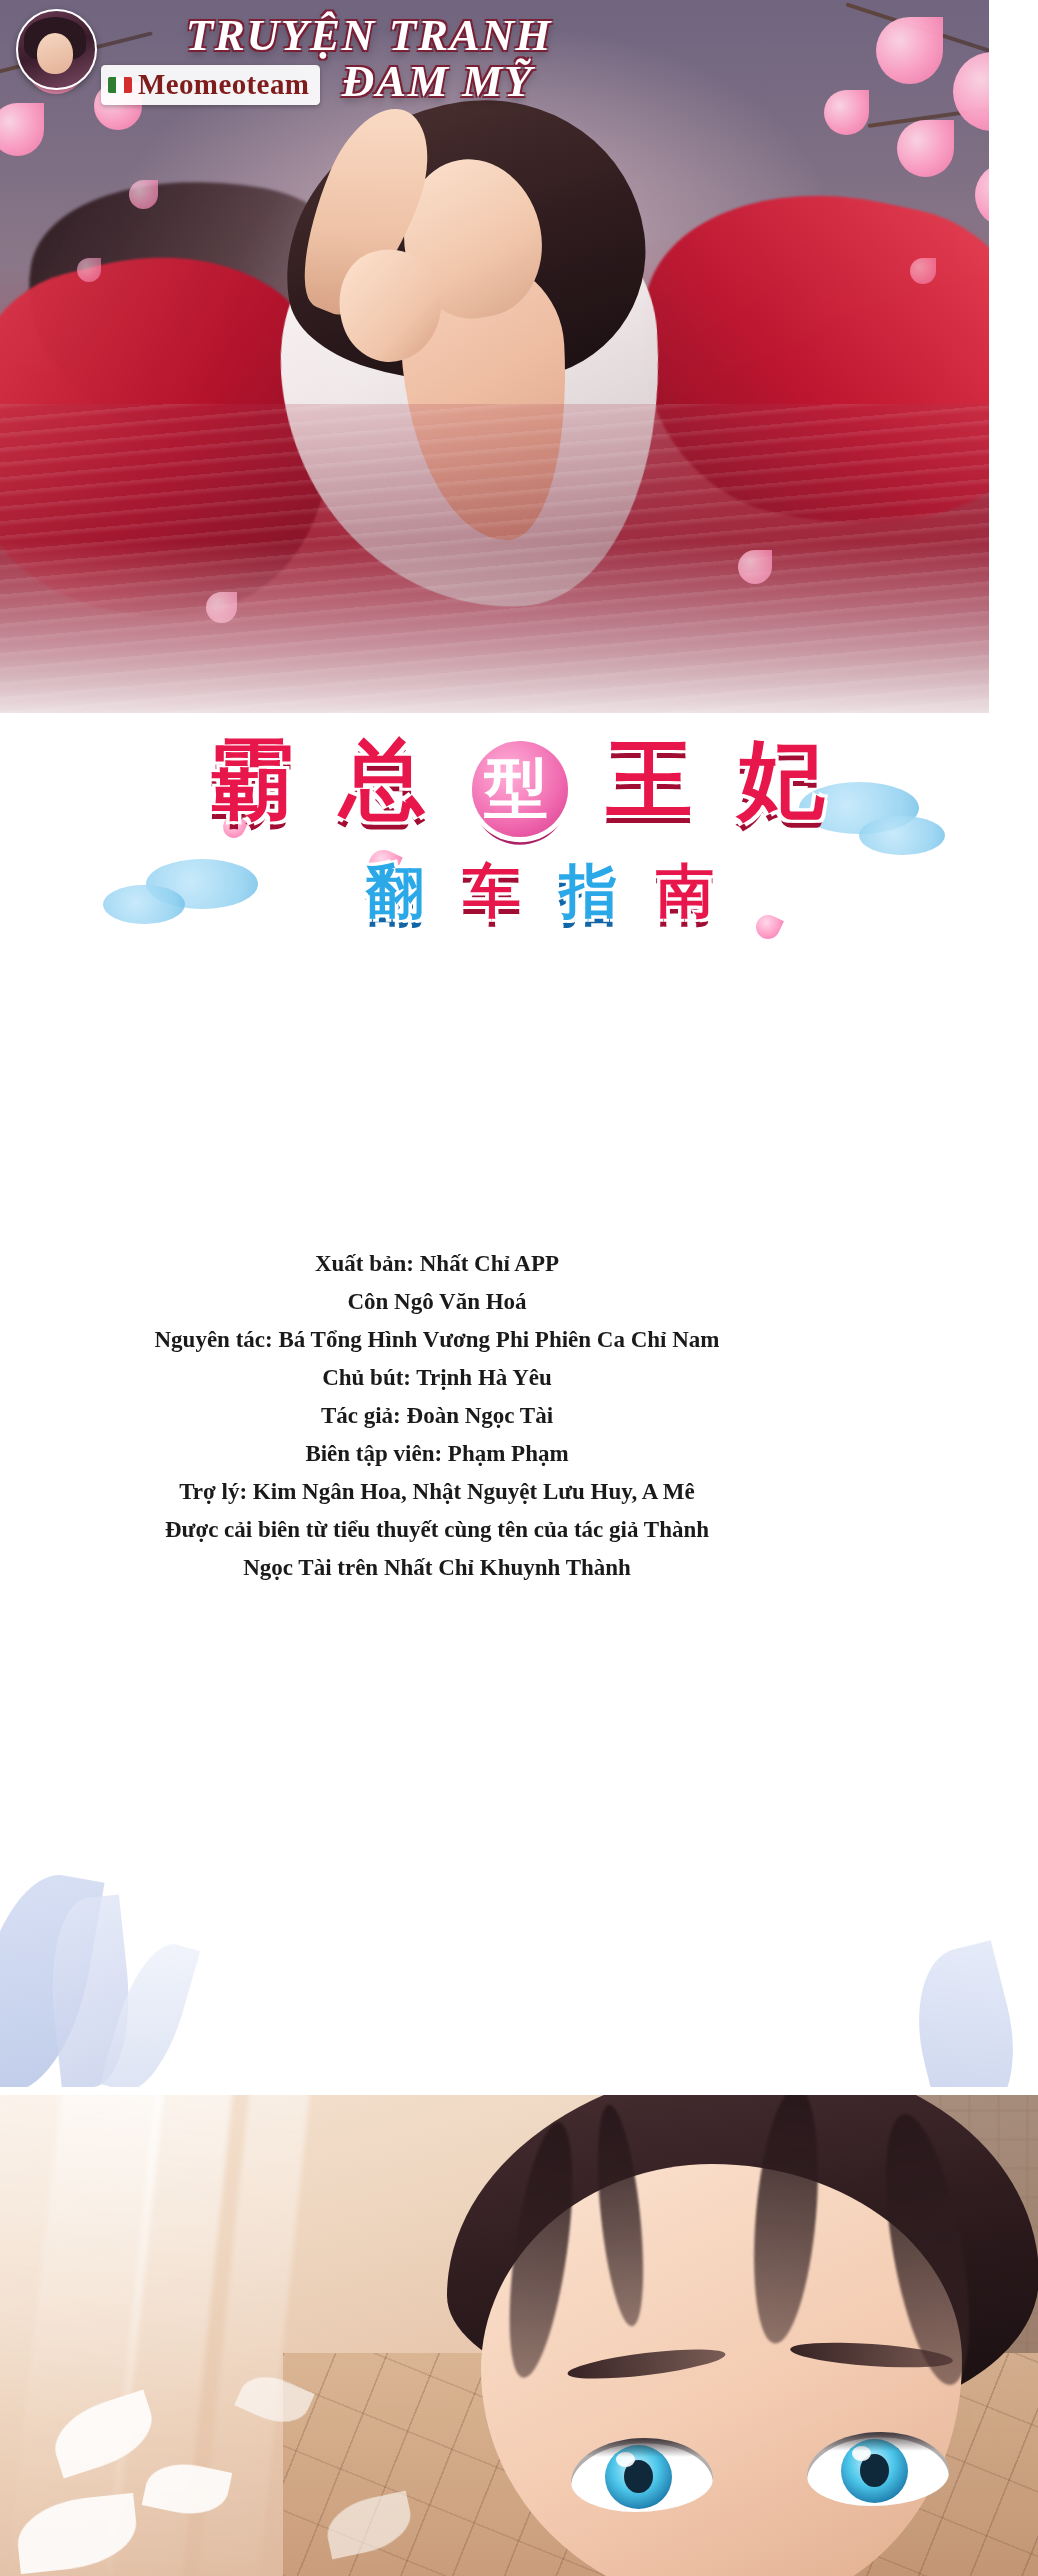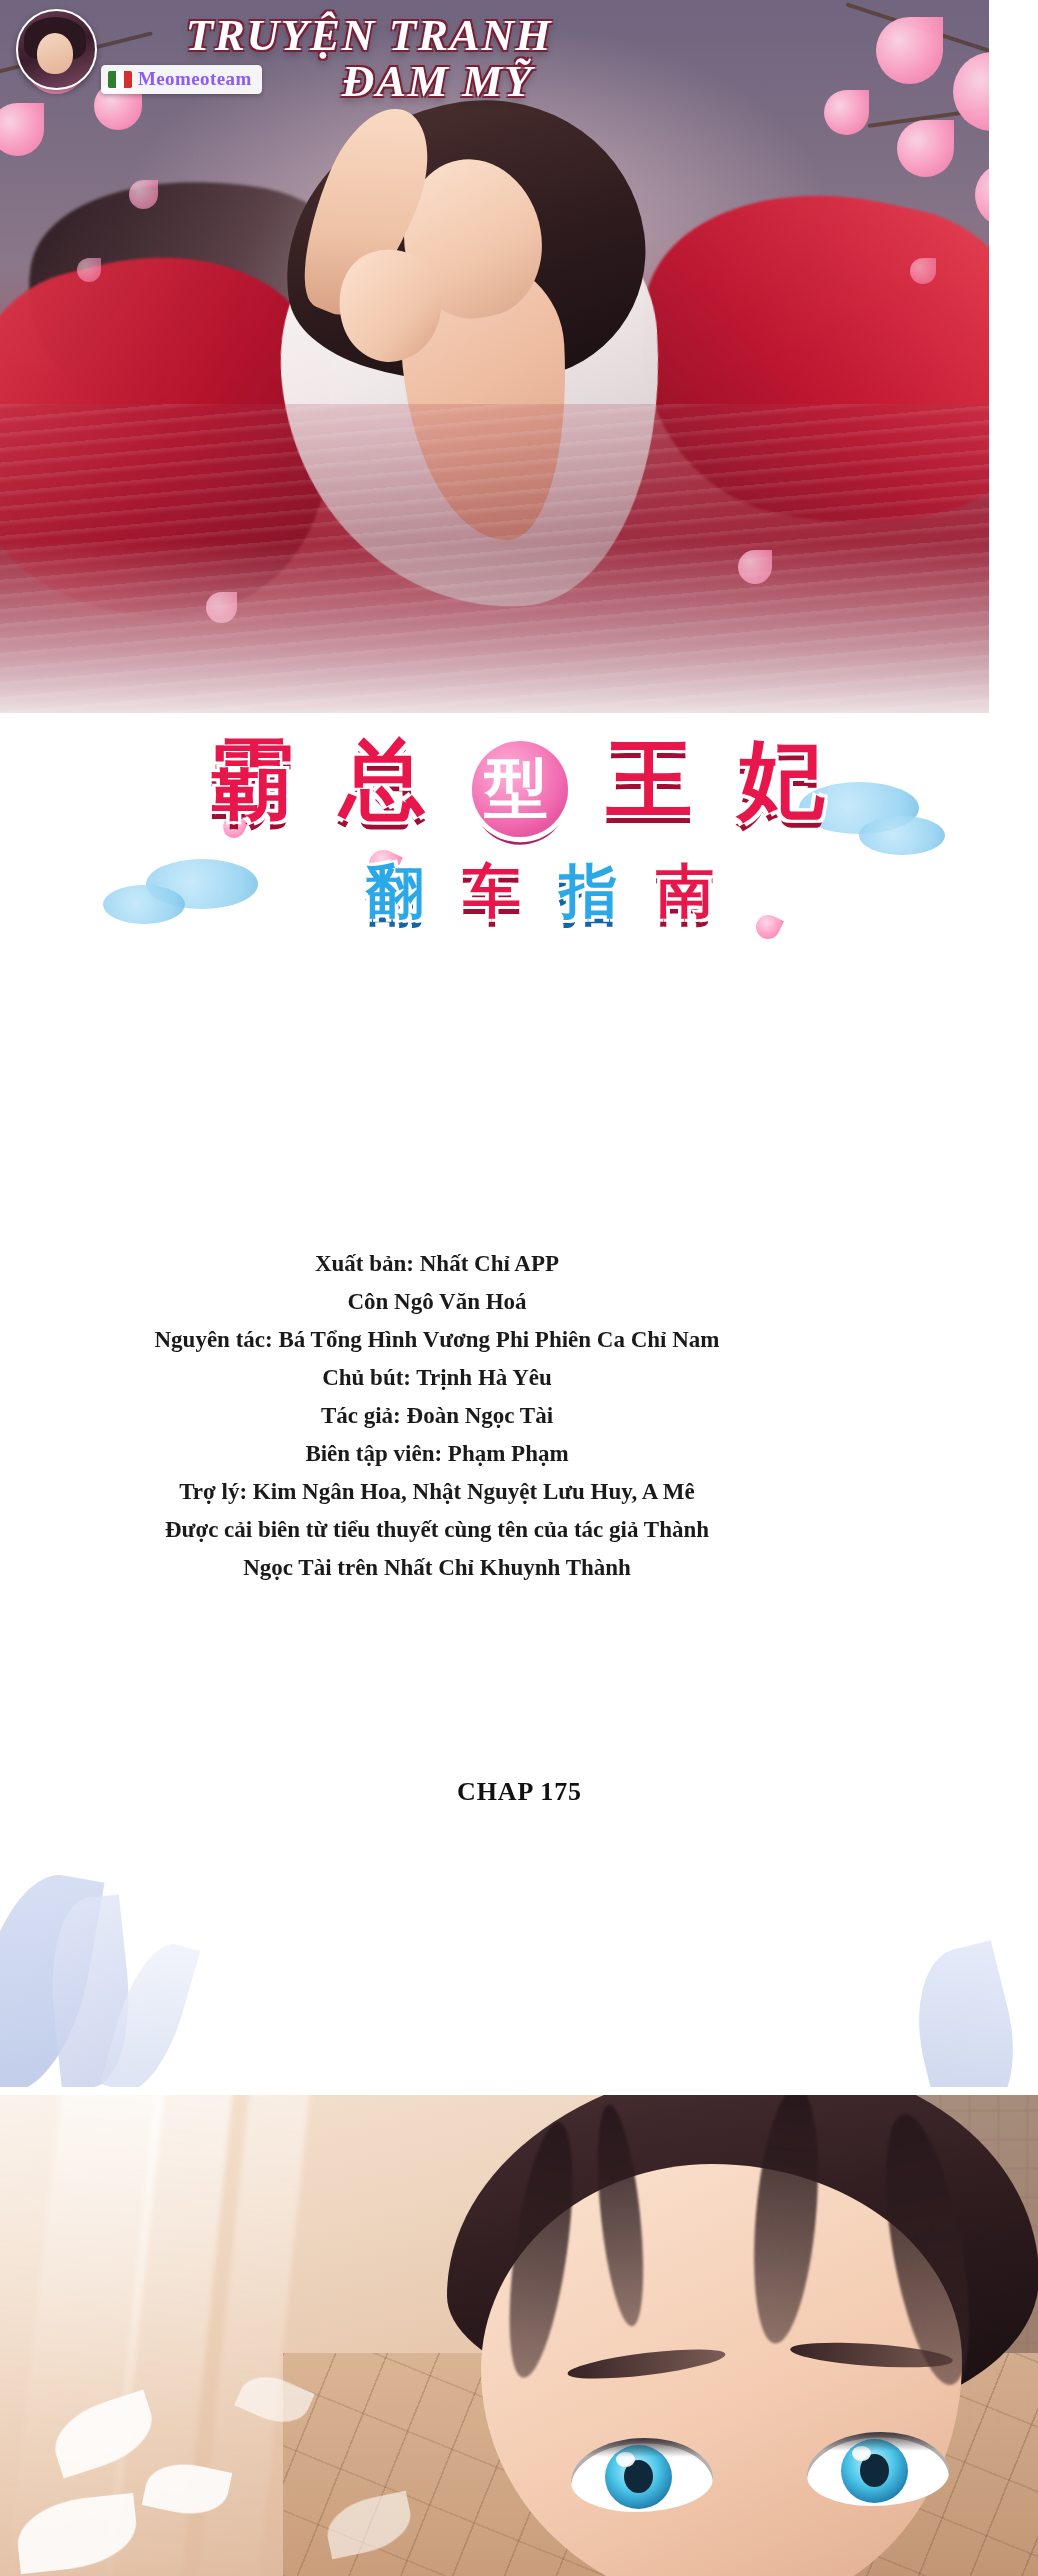--- a/index.html
+++ b/index.html
@@ -186,22 +186,22 @@
   }
   .wm-team .flag {
     width: 24px; height: 16.3px;
     border-radius: 1.7px;
     background: linear-gradient(90deg,#2e7d32 0%,#2e7d32 33%,#ffffff 33%,#ffffff 66%,#d32f2f 66%,#d32f2f 100%);
     flex: none;
   }
   .wm-team .txt {
     font-family: "Liberation Serif", serif;
     font-weight: bold;
-    font-size: 19px;
-    color: #8b5cf6;
+    font-size: 29px;
+    color: #7f1d1d;
     letter-spacing: 0.4px;
   }
 
   
   .title-area {
     position: absolute;
     left: 0; top: 713px;
     width: 1039px; height: 343px;
     background: #ffffff;
   }
@@ -487,21 +487,20 @@
     <span class="line">Côn Ngô Văn Hoá</span>
     <span class="line">Nguyên tác: Bá Tổng Hình Vương Phi Phiên Ca Chỉ Nam</span>
     <span class="line">Chủ bút: Trịnh Hà Yêu</span>
     <span class="line">Tác giả: Đoàn Ngọc Tài</span>
     <span class="line">Biên tập viên: Phạm Phạm</span>
     <span class="line">Trợ lý: Kim Ngân Hoa, Nhật Nguyệt Lưu Huy, A Mê</span>
     <span class="line">Được cải biên từ tiểu thuyết cùng tên của tác giả Thành</span>
     <span class="line">Ngọc Tài trên Nhất Chỉ Khuynh Thành</span>
   </div>
 
-  <div class="chap">CHAP 175</div>
 
   <div class="white-bottom-art">
     <div class="leaf" style="left:-17px; top:26px; width:103px; height:223px; background:linear-gradient(160deg,#cfd9f2,#b0bfe4); transform:rotate(10deg);"></div>
     <div class="leaf" style="left:52px; top:52px; width:77px; height:189px; background:linear-gradient(160deg,#e3e8f8,#c3cdea); transform:rotate(-6deg);"></div>
     <div class="leaf" style="left:120px; top:94px; width:60px; height:155px; background:linear-gradient(160deg,#f0f3fb,#d3dbf0); transform:rotate(16deg);"></div>
     <div class="leaf" style="left:919px; top:103px; width:94px; height:172px; background:linear-gradient(200deg,#dfe6f7,#bdc9e8); transform:rotate(-14deg);"></div>
   </div>
 
   <div class="divider-gap"></div>
 

